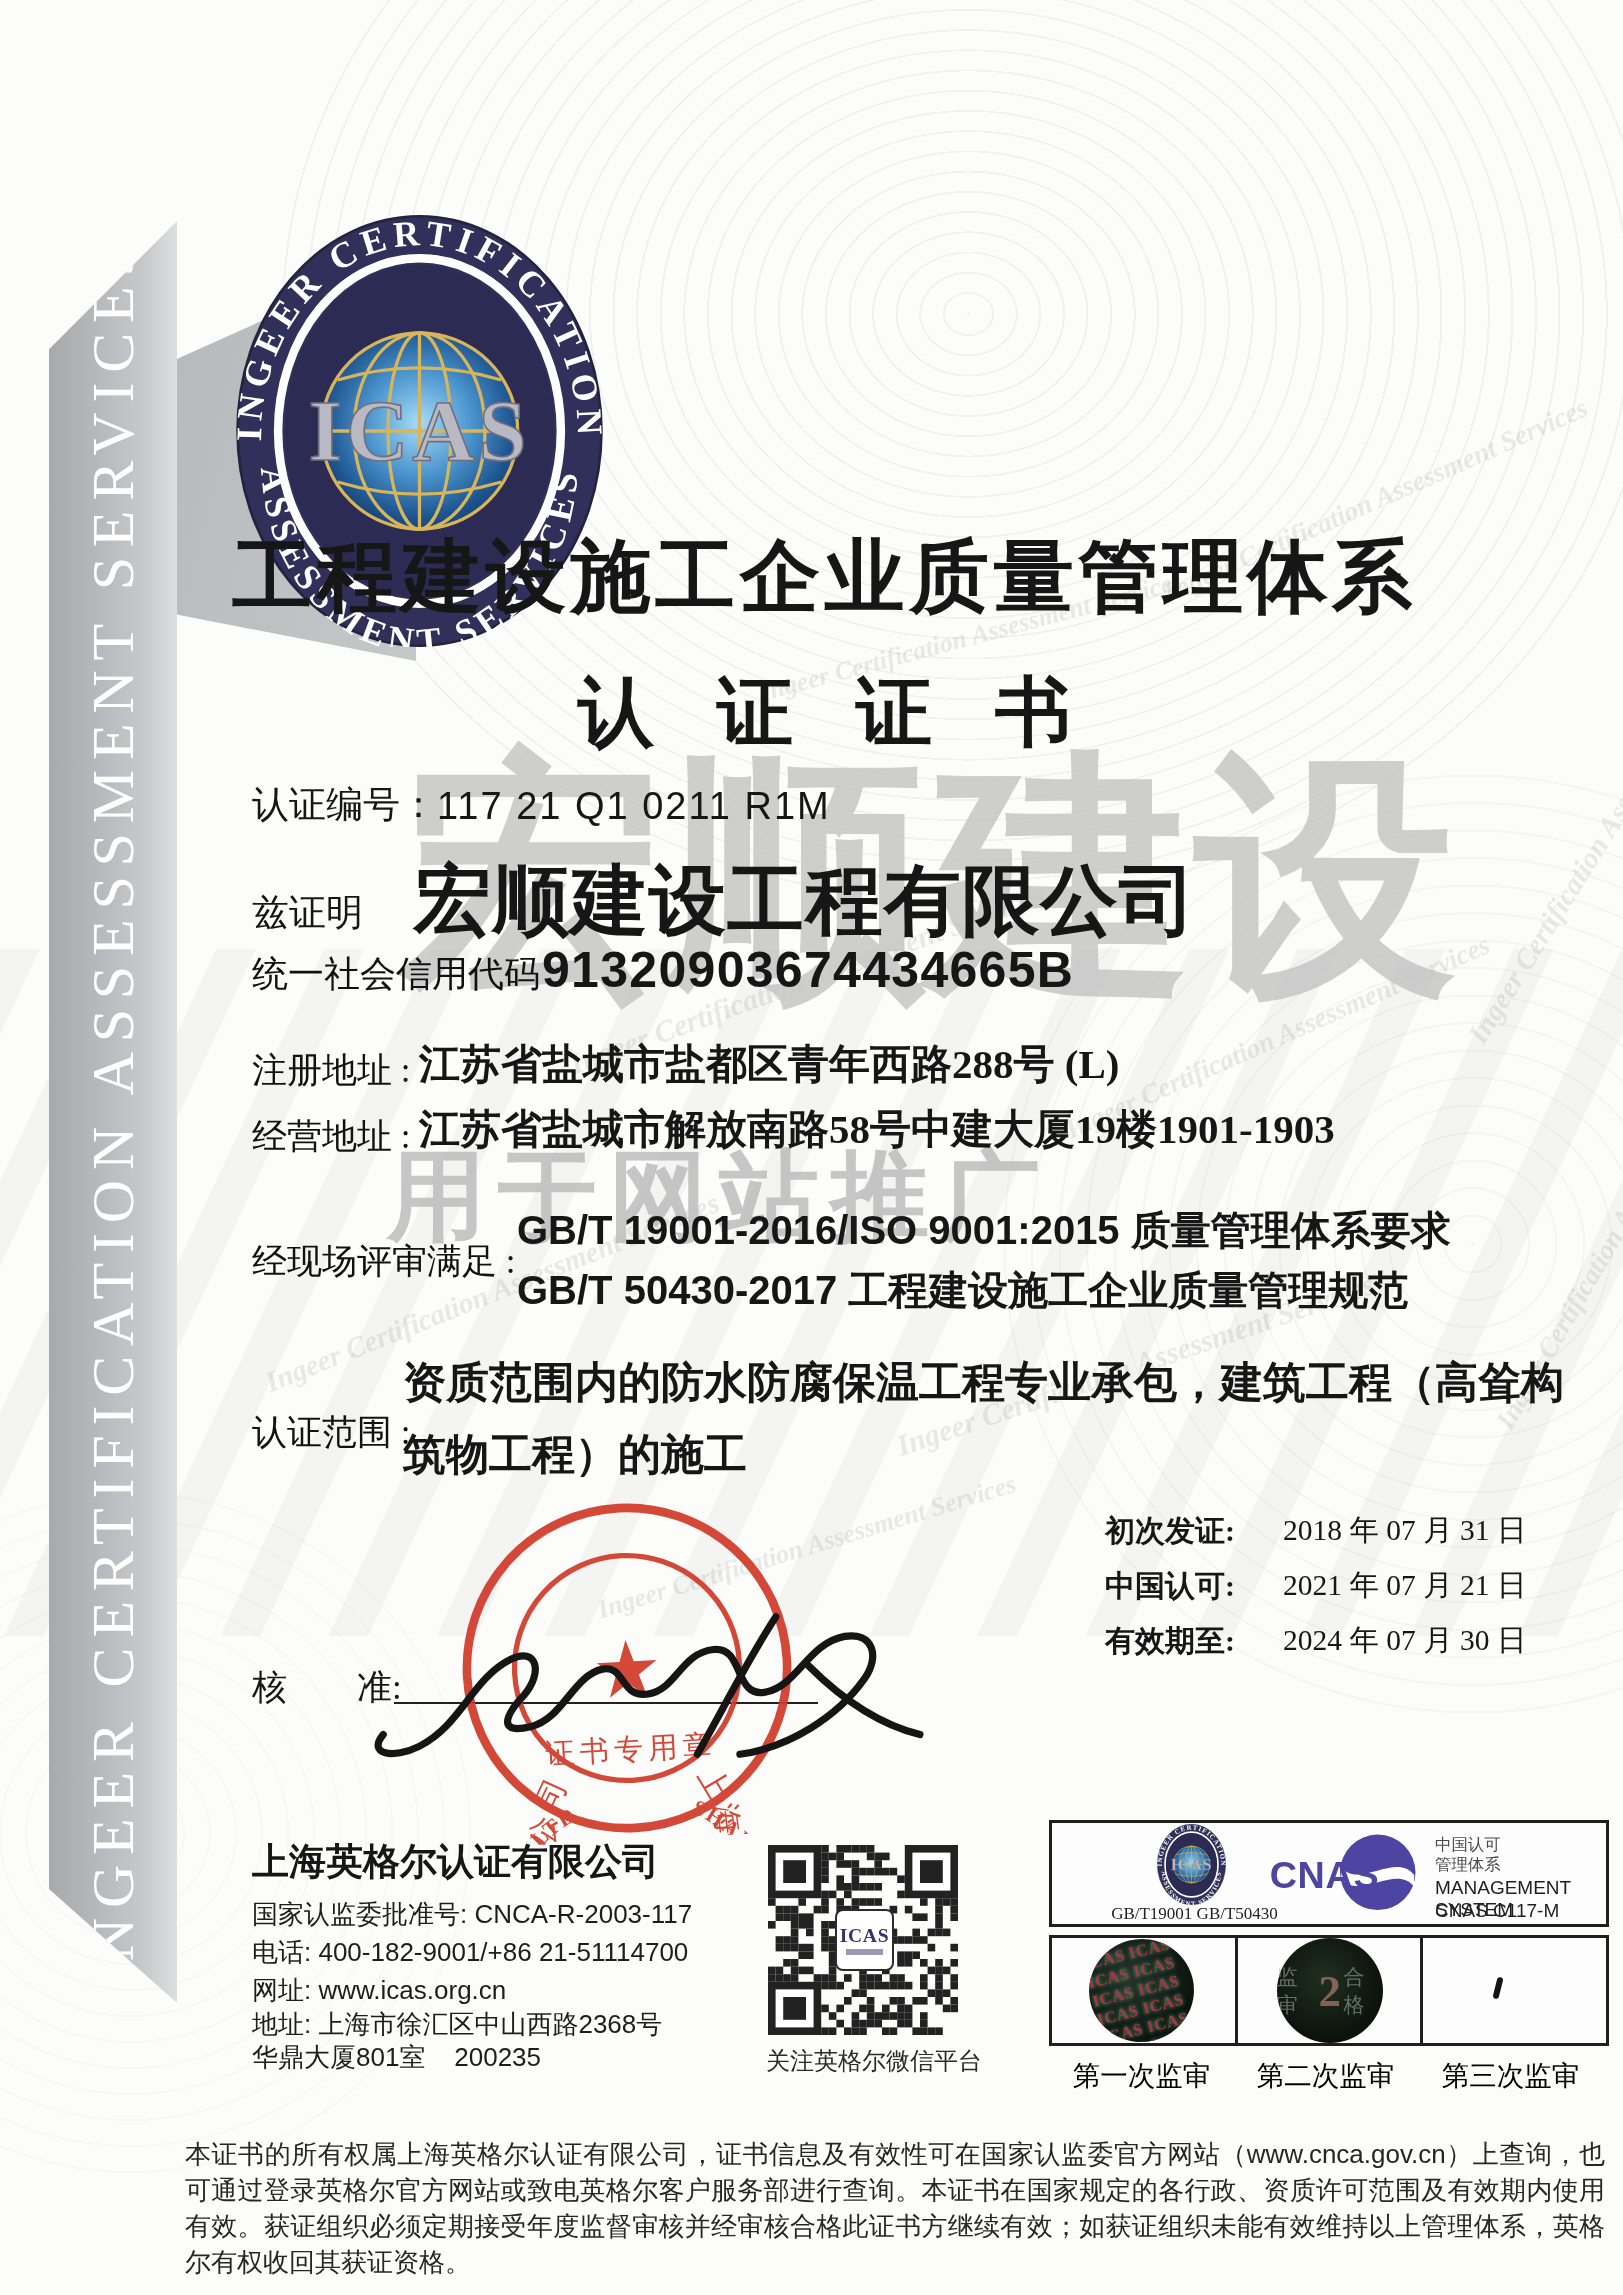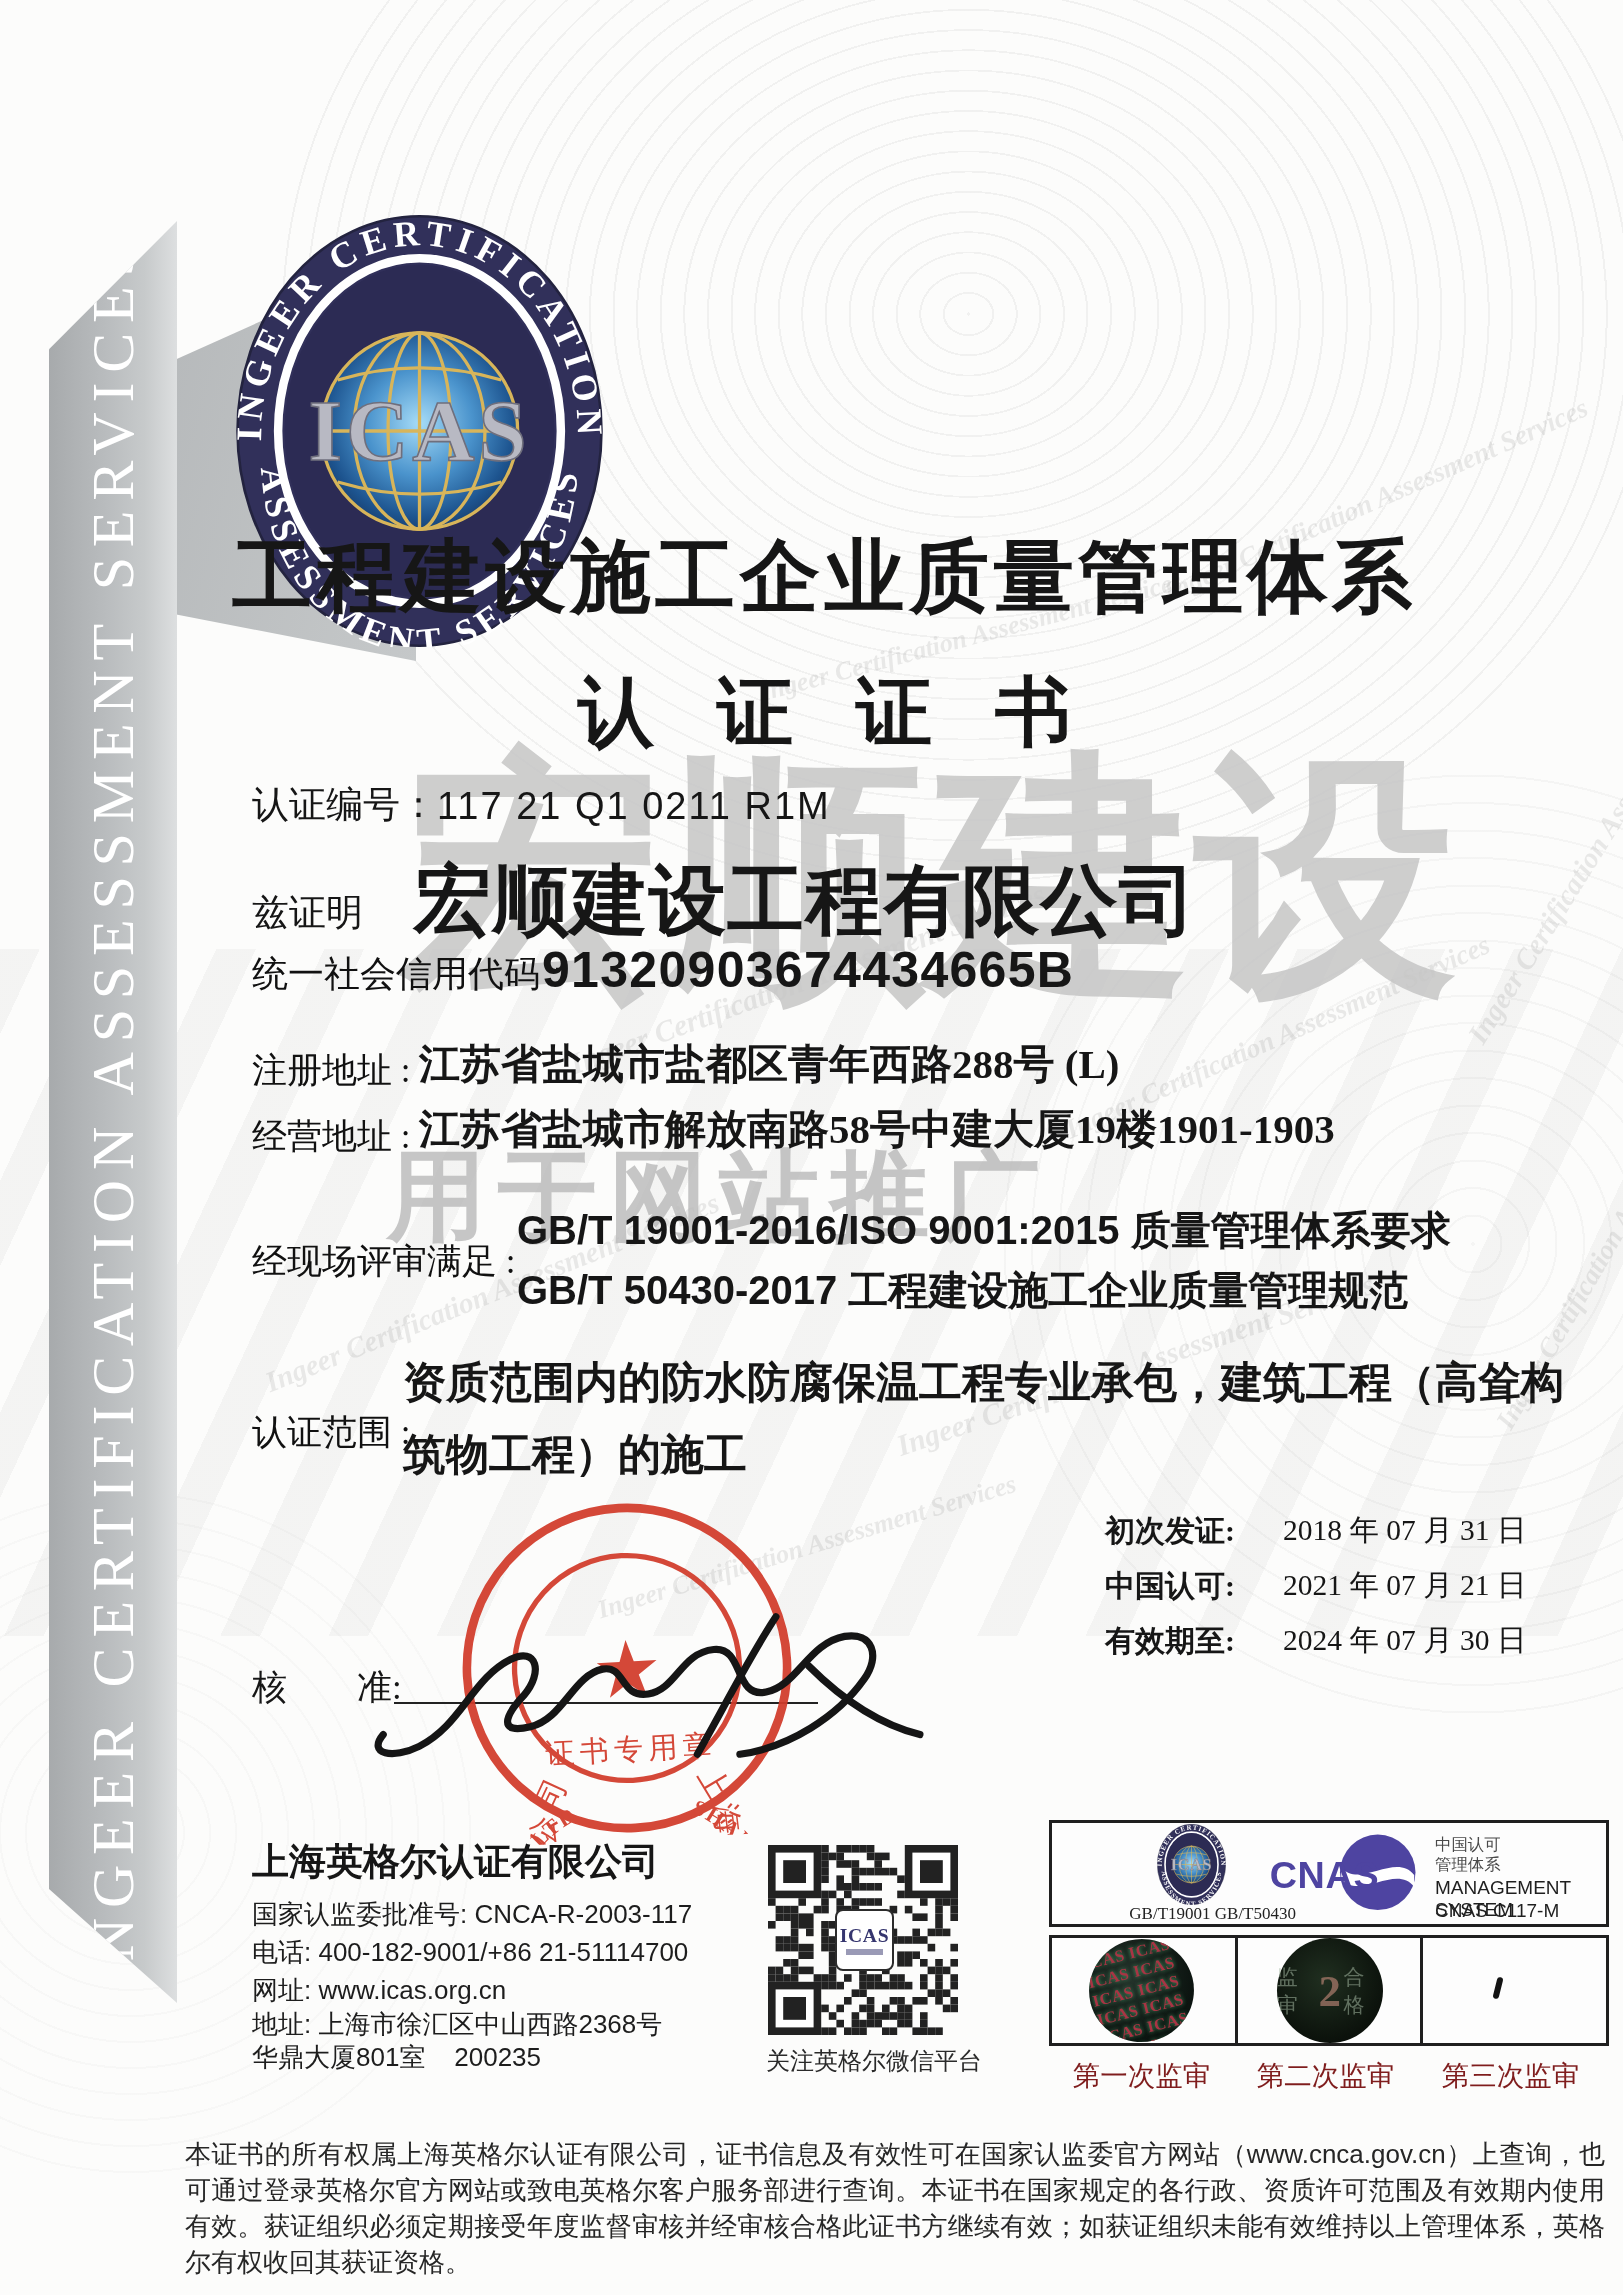--- a/index.html
+++ b/index.html
@@ -67,37 +67,37 @@
   .il1{top:1897px;} .il2{top:1935px;} .il3{top:1973px;} .il4{top:2007px;} .il5{top:2040px;}
   .qr{left:768px;top:1845px;}
   .qr-hole{left:835px;top:1909px;width:55px;height:58px;background:#fff;border:2px solid #2c2c2c;border-radius:7.9px;
       display:flex;flex-direction:column;align-items:center;justify-content:center;z-index:6;}
   .qr-hole span{font-size:19.6px;font-weight:bold;color:#35356e;letter-spacing:0.7px;}
   .qr-hole i{display:block;width:37px;height:5.2px;background:#35356e;opacity:.5;font-style:normal;margin-top:2px;}
   .qr-cap{left:746px;top:2045px;width:236px;text-align:right;font-size:24px;color:#2a2a2a;}
   
   .topbox{left:1049px;top:1820px;width:554px;height:101px;border:3.9px solid #1f1f1f;background:#fdfdfd;}
   .topbox .inner{position:absolute;}
-  .icas-cap{left:41px;top:81px;width:203px;text-align:right;font-size:17px;color:#222;}
+  .icas-cap{left:41px;top:81px;width:203px;text-align:center;font-size:17px;color:#222;}
   .cnas-cn{font-size:16.4px;color:#4a4a4a;font-family:"Liberation Sans",sans-serif;}
   .cnas-en{font-size:19px;color:#1f1f1f;font-family:"Liberation Sans",sans-serif;}
   .btable{left:1049px;top:1935px;width:554px;height:105px;border:3.9px solid #1f1f1f;display:flex;background:#fdfdfd;}
   .bcell{flex:1;position:relative;border-right:3.3px solid #1f1f1f;overflow:hidden;}
   .bcell:last-child{border-right:none;}
   .sticker1{position:absolute;left:37px;top:1.3px;width:105px;height:103px;border-radius:50%;
       background:radial-gradient(circle at 42% 35%,#25342c,#0c1410 70%);transform:rotate(-14deg);overflow:hidden;}
   .sticker1 div{font-size:16.4px;font-weight:bold;line-height:19px;color:#a93444;
       text-shadow:0 0 4.6px rgba(90,200,130,.8);word-break:break-all;padding:2.6px;letter-spacing:0.7px;}
   .sticker2{position:absolute;left:39px;top:0px;width:106px;height:105px;border-radius:50%;
       background:radial-gradient(circle at 45% 40%,#202f20,#0b110b 72%);
       display:flex;align-items:center;justify-content:center;}
   .sticker2 .t1{font-size:21px;color:rgba(160,180,158,.55);}
   .sticker2 .t2{font-size:45px;font-weight:bold;color:rgba(200,140,125,.6);padding:0 2.6px;}
   .tick{position:absolute;left:72px;top:39px;width:5.9px;height:22px;background:#131313;border-radius:3.3px;transform:rotate(14deg);}
-  .alabel{top:2058px;font-size:27.5px;font-family:"Liberation Sans",sans-serif;color:#7f1d1d;width:185px;text-align:center;}
+  .alabel{top:2058px;font-size:27.5px;font-family:"Liberation Sans",sans-serif;color:#000000;width:185px;text-align:center;}
   .al1{left:1049px;} .al2{left:1233px;} .al3{left:1418px;}
   .footer{left:185px;top:2136px;width:1420px;font-size:26px;line-height:36px;text-align:justify;
       color:#262626;font-family:"Liberation Sans","DejaVu Sans",sans-serif;}
 </style>
 </head>
 <body>
 
 <svg width="0" height="0" style="position:absolute" aria-hidden="true">
   <defs>
     <radialGradient id="blueGlow" cx="50%" cy="46%" r="60%">

